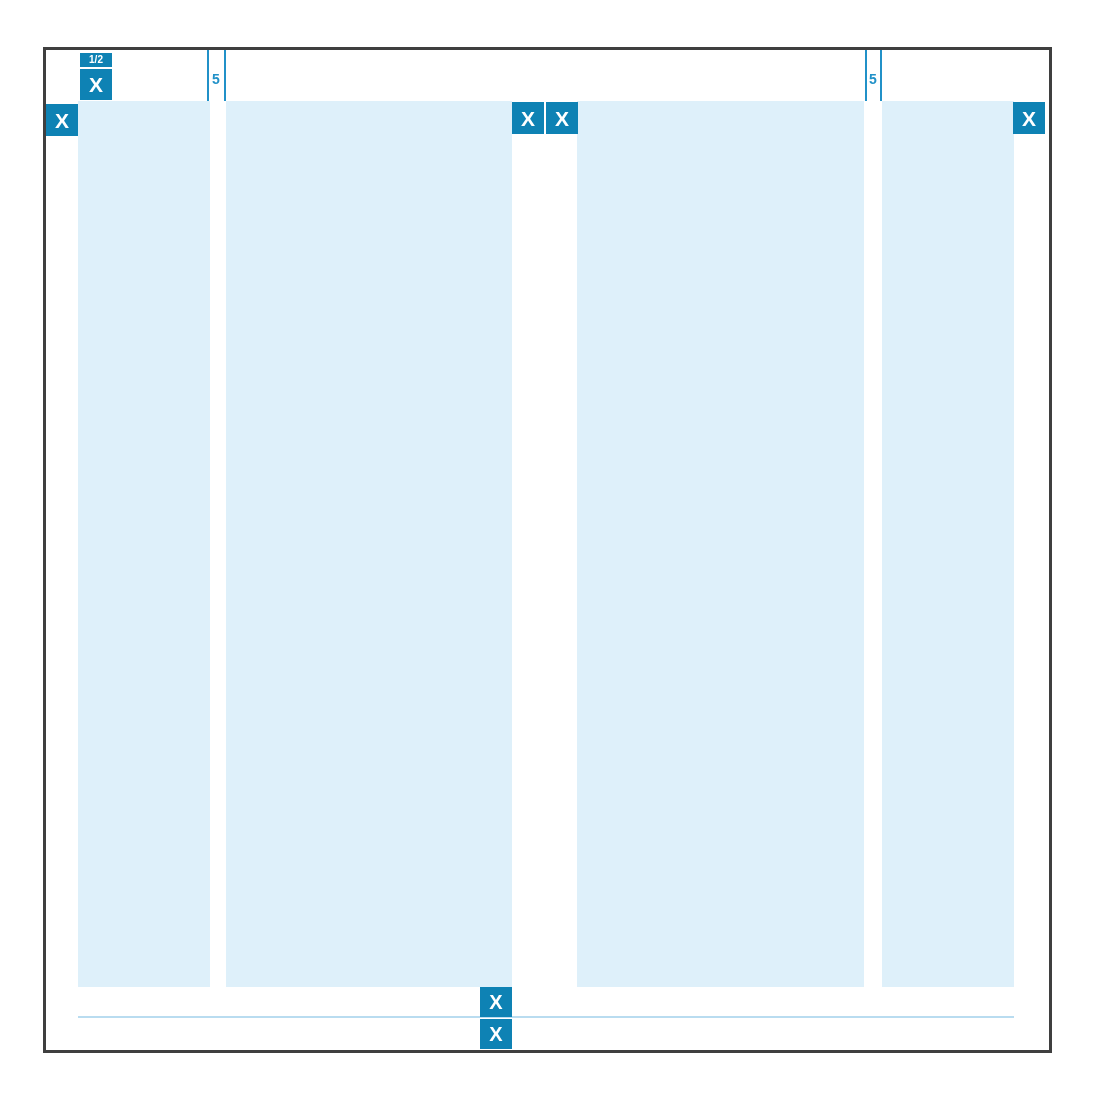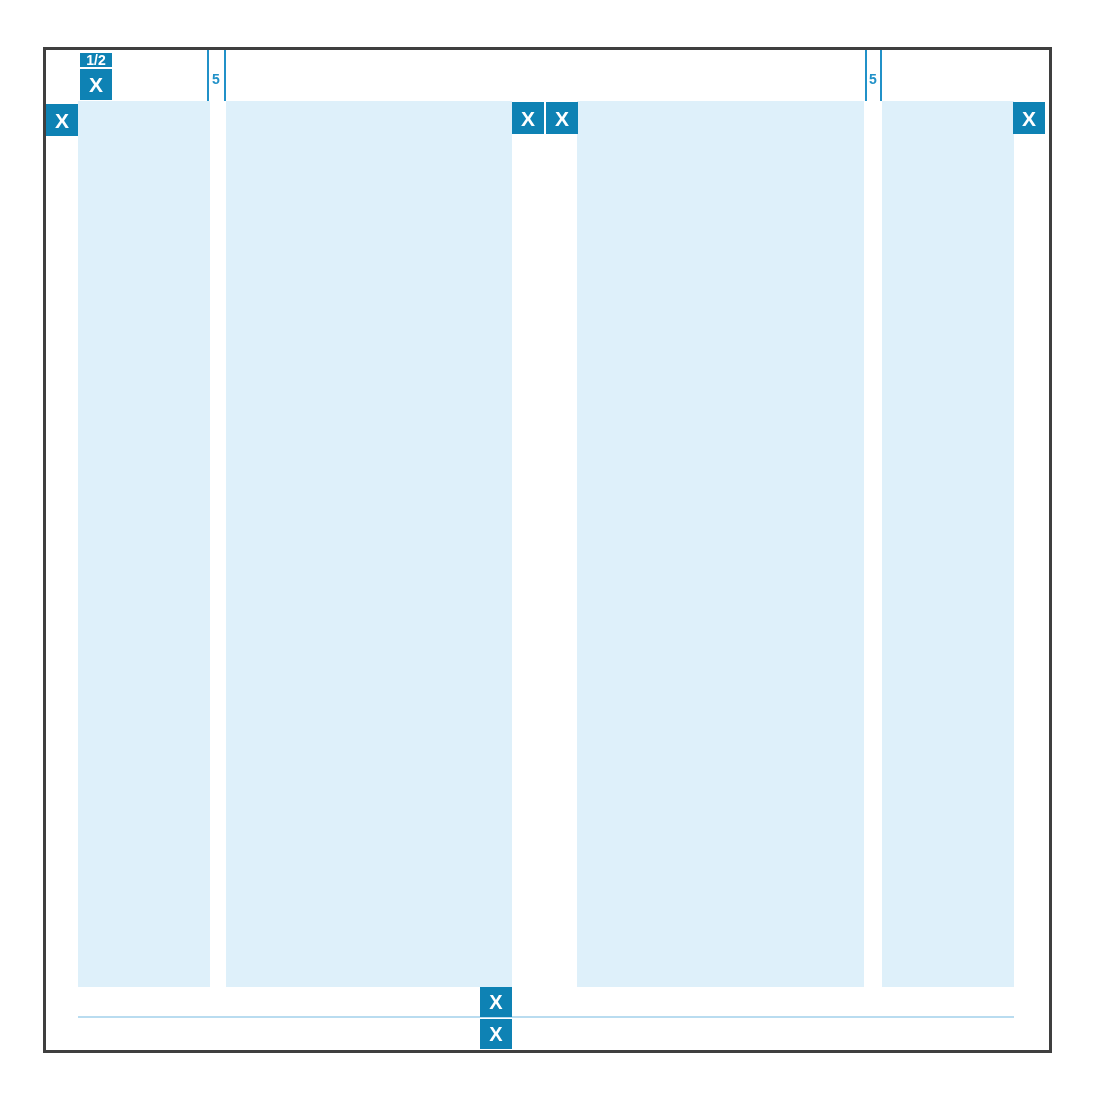--- a/index.html
+++ b/index.html
@@ -42,21 +42,21 @@
     position: absolute;
     width: 32px; height: 32px;
     background: var(--badge-blue);
     color: #ffffff;
     display: flex; align-items: center; justify-content: center;
     font-weight: bold;
     font-size: 21px;
     line-height: 1;
     z-index: 3;
   }
-  .half-badge      { left: 34px;  top: 3px;  height: 14px; font-size: 14px; }
+  .half-badge      { left: 34px;  top: 3px;  height: 14px; font-size: 10px; }
   .top-badge       { left: 34px;  top: 19px; height: 31px; }
   .left-badge      { left: 0px;   top: 54px; }
   .right-badge     { left: 967px; top: 52px; }
   .gutter-badge-1  { left: 466px; top: 52px; }
   .gutter-badge-2  { left: 500px; top: 52px; }
   .bottom-badge-1  { left: 434px; top: 937px; height: 30px; font-size: 20px; }
   .bottom-badge-2  { left: 434px; top: 969px; height: 30px; font-size: 20px; }
 
   .tick {
     position: absolute;

